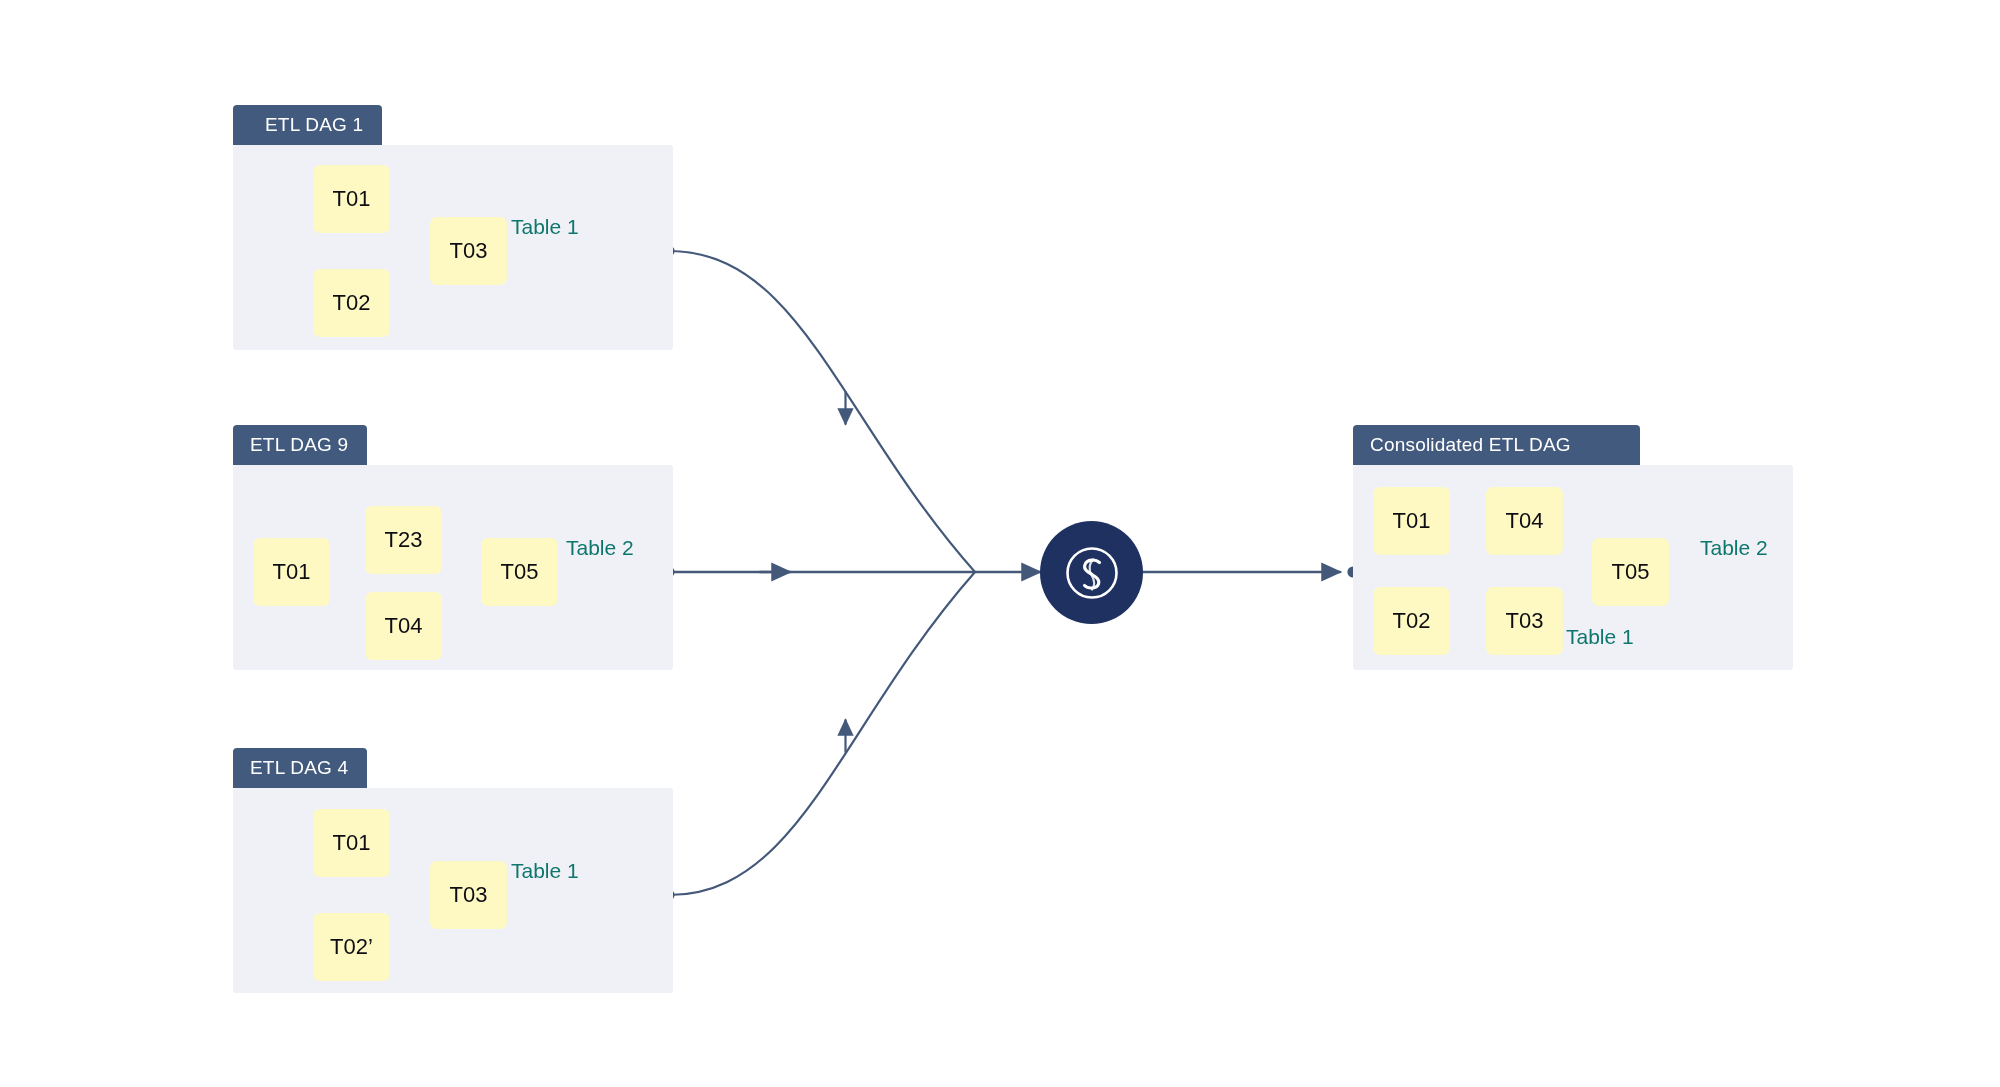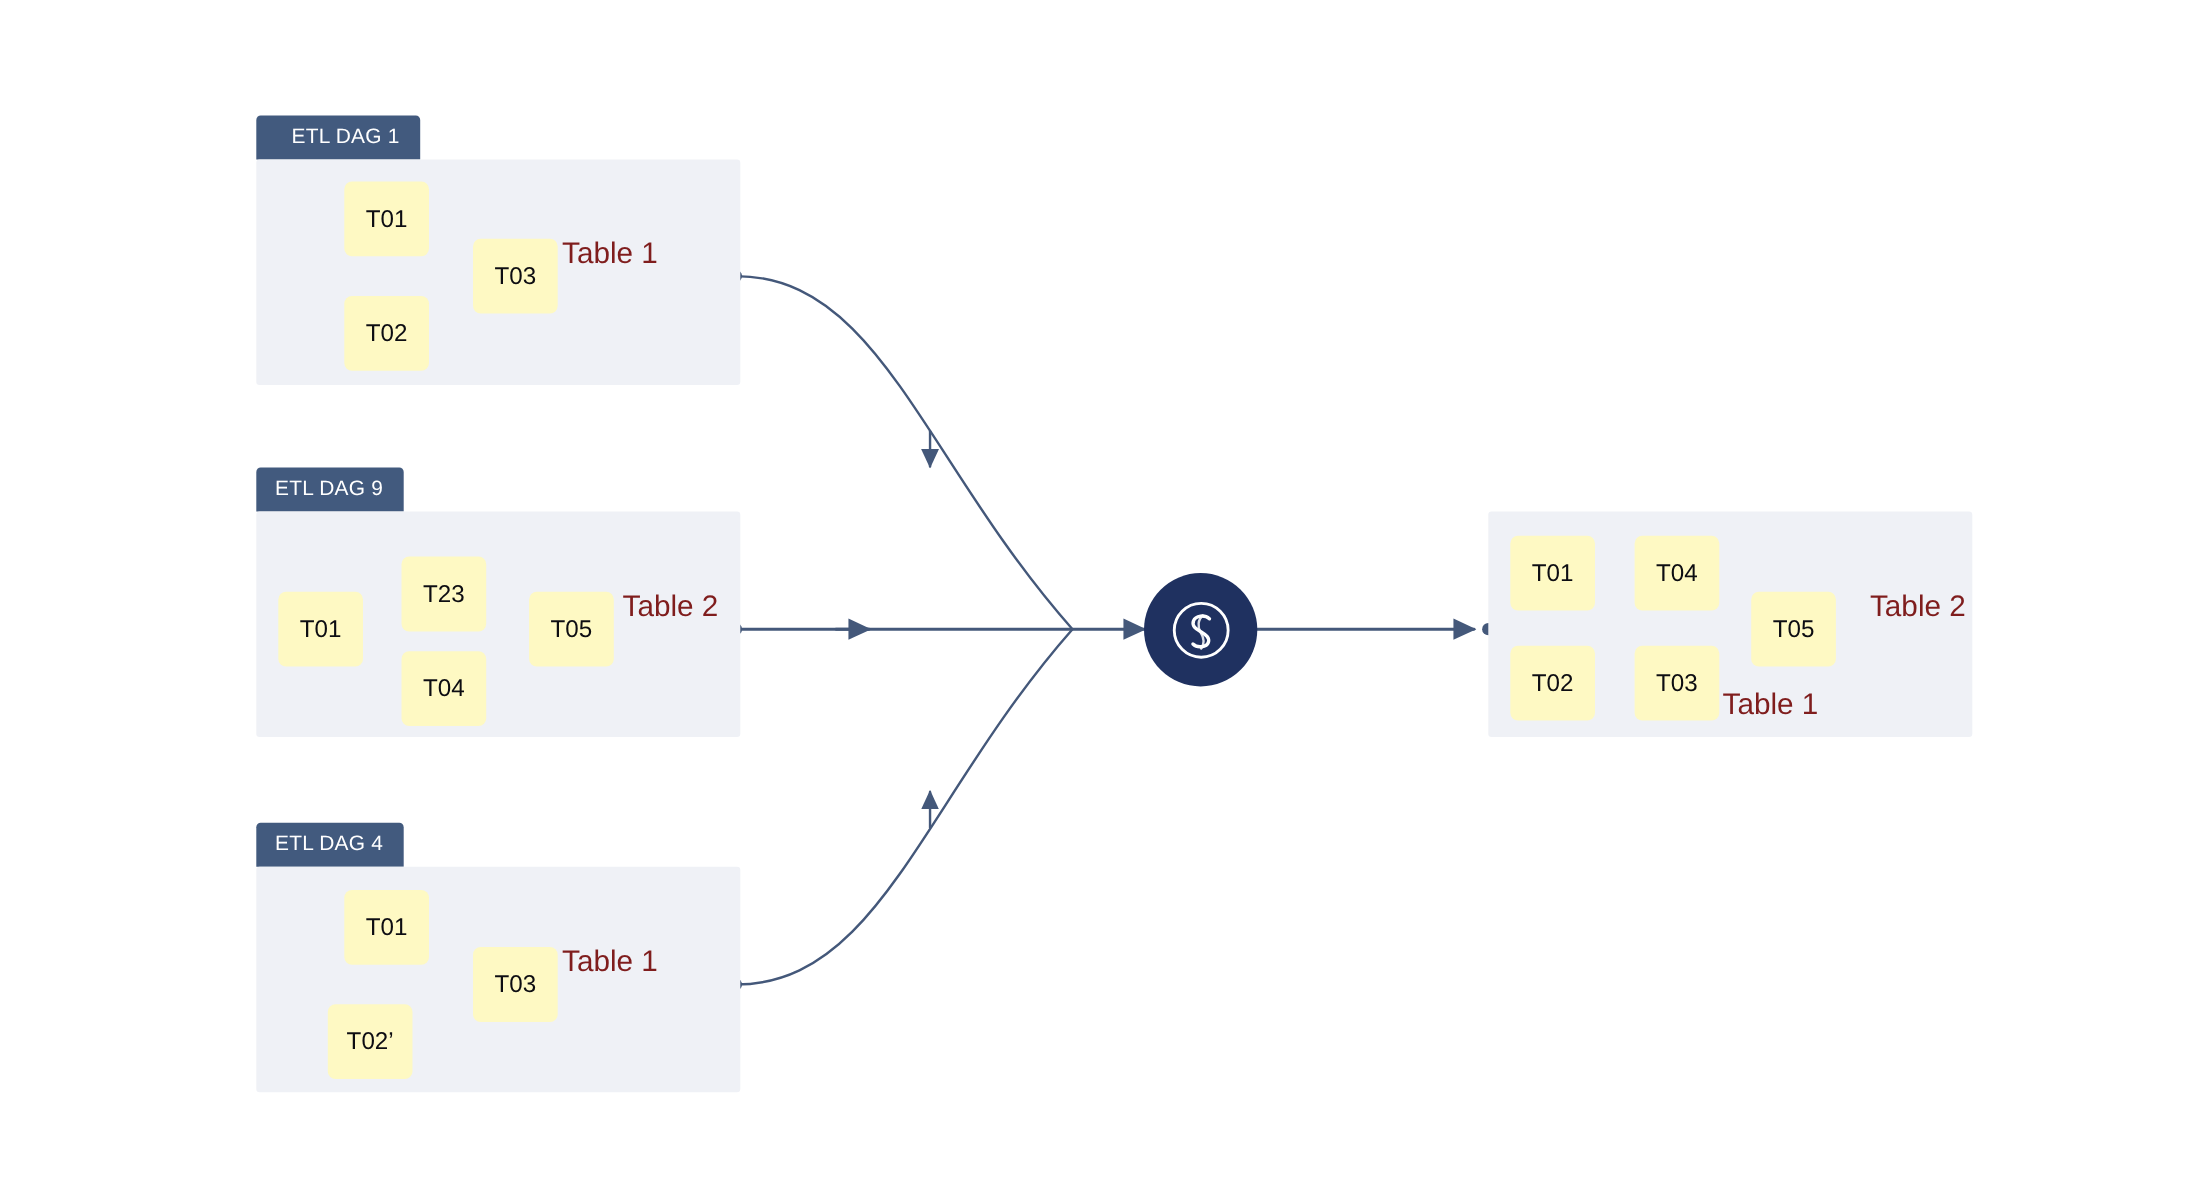--- a/index.html
+++ b/index.html
@@ -7,21 +7,21 @@
        font-family:"Liberation Sans","DejaVu Sans",sans-serif;}
   #stage{position:relative;width:2000px;height:1087px;background:#fff;}
   svg.layer{position:absolute;left:0;top:0;width:2000px;height:1087px;pointer-events:none;}
   .panel{position:absolute;background:#eff1f6;border-radius:3px;}
   .panel-header{position:absolute;background:#425a7e;color:#ffffff;
       border-radius:4px 4px 0 0;display:flex;align-items:center;
       padding:0 17px;font-size:19px;letter-spacing:.2px;white-space:nowrap;}
   .node{position:absolute;background:#fef9c3;border-radius:7px;
       display:flex;align-items:center;justify-content:center;
       color:#0d0d12;font-size:22px;}
-  .edge-label{position:absolute;color:#7f1d1d;font-size:27px;white-space:nowrap;}
+  .edge-label{position:absolute;color:#0f766e;font-size:21px;white-space:nowrap;}
   .hub{position:absolute;border-radius:50%;background:#1f3160;
       display:flex;align-items:center;justify-content:center;}
 </style>
 </head>
 <body>
 
 <div id="stage">
 
   <svg class="layer" viewBox="0 0 2000 1087">
     <defs>
@@ -129,39 +129,42 @@
     <span>Table 2</span>
   </div>
 
   <div class="panel-header" style="left:233px;top:748px;width:100px;height:40px;">
     <span>ETL DAG 4</span>
   </div>
   <div class="panel" style="left:233px;top:788px;width:440px;height:205px;"></div>
   <div class="node" style="left:313px;top:809px;width:77px;height:68px;">
     <span>T01</span>
   </div>
-  <div class="node" style="left:298px;top:913px;width:77px;height:68px;">
+  <div class="node" style="left:313px;top:913px;width:77px;height:68px;">
     <span>T02’</span>
   </div>
   <div class="node" style="left:430px;top:861px;width:77px;height:68px;">
     <span>T03</span>
   </div>
   <div class="edge-label" style="left:511px;top:859px;">
     <span>Table 1</span>
   </div>
 
   <div class="hub" style="left:1040px;top:521px;width:103px;height:103px;">
     <svg width="58" height="58" viewBox="0 0 58 58">
       <circle cx="29" cy="29" r="24.5" fill="none" stroke="#ffffff" stroke-width="2.6"></circle>
       <path d="M36.5,18.5 C32,14.5 24,15.5 22,20.5 C20,25.5 25,28 29,30.5
                C33,33 37,35.5 35.5,40 C34,44.5 25.5,45.5 21.5,41.5" fill="none" stroke="#ffffff" stroke-width="3.1" stroke-linecap="round"></path>
       <path d="M30.5,15.5 C26,19 25.5,26 28.5,31 C31.5,36 32.5,41 29,45.5" fill="none" stroke="#ffffff" stroke-width="2.2" stroke-linecap="round" opacity="0.85"></path>
     </svg>
   </div>
 
+  <div class="panel-header" style="left:1353px;top:425px;width:253px;height:40px;">
+    <span>Consolidated ETL DAG</span>
+  </div>
   <div class="panel" style="left:1353px;top:465px;width:440px;height:205px;"></div>
   <div class="node" style="left:1373px;top:487px;width:77px;height:68px;">
     <span>T01</span>
   </div>
   <div class="node" style="left:1373px;top:587px;width:77px;height:68px;">
     <span>T02</span>
   </div>
   <div class="node" style="left:1486px;top:487px;width:77px;height:68px;">
     <span>T04</span>
   </div>

